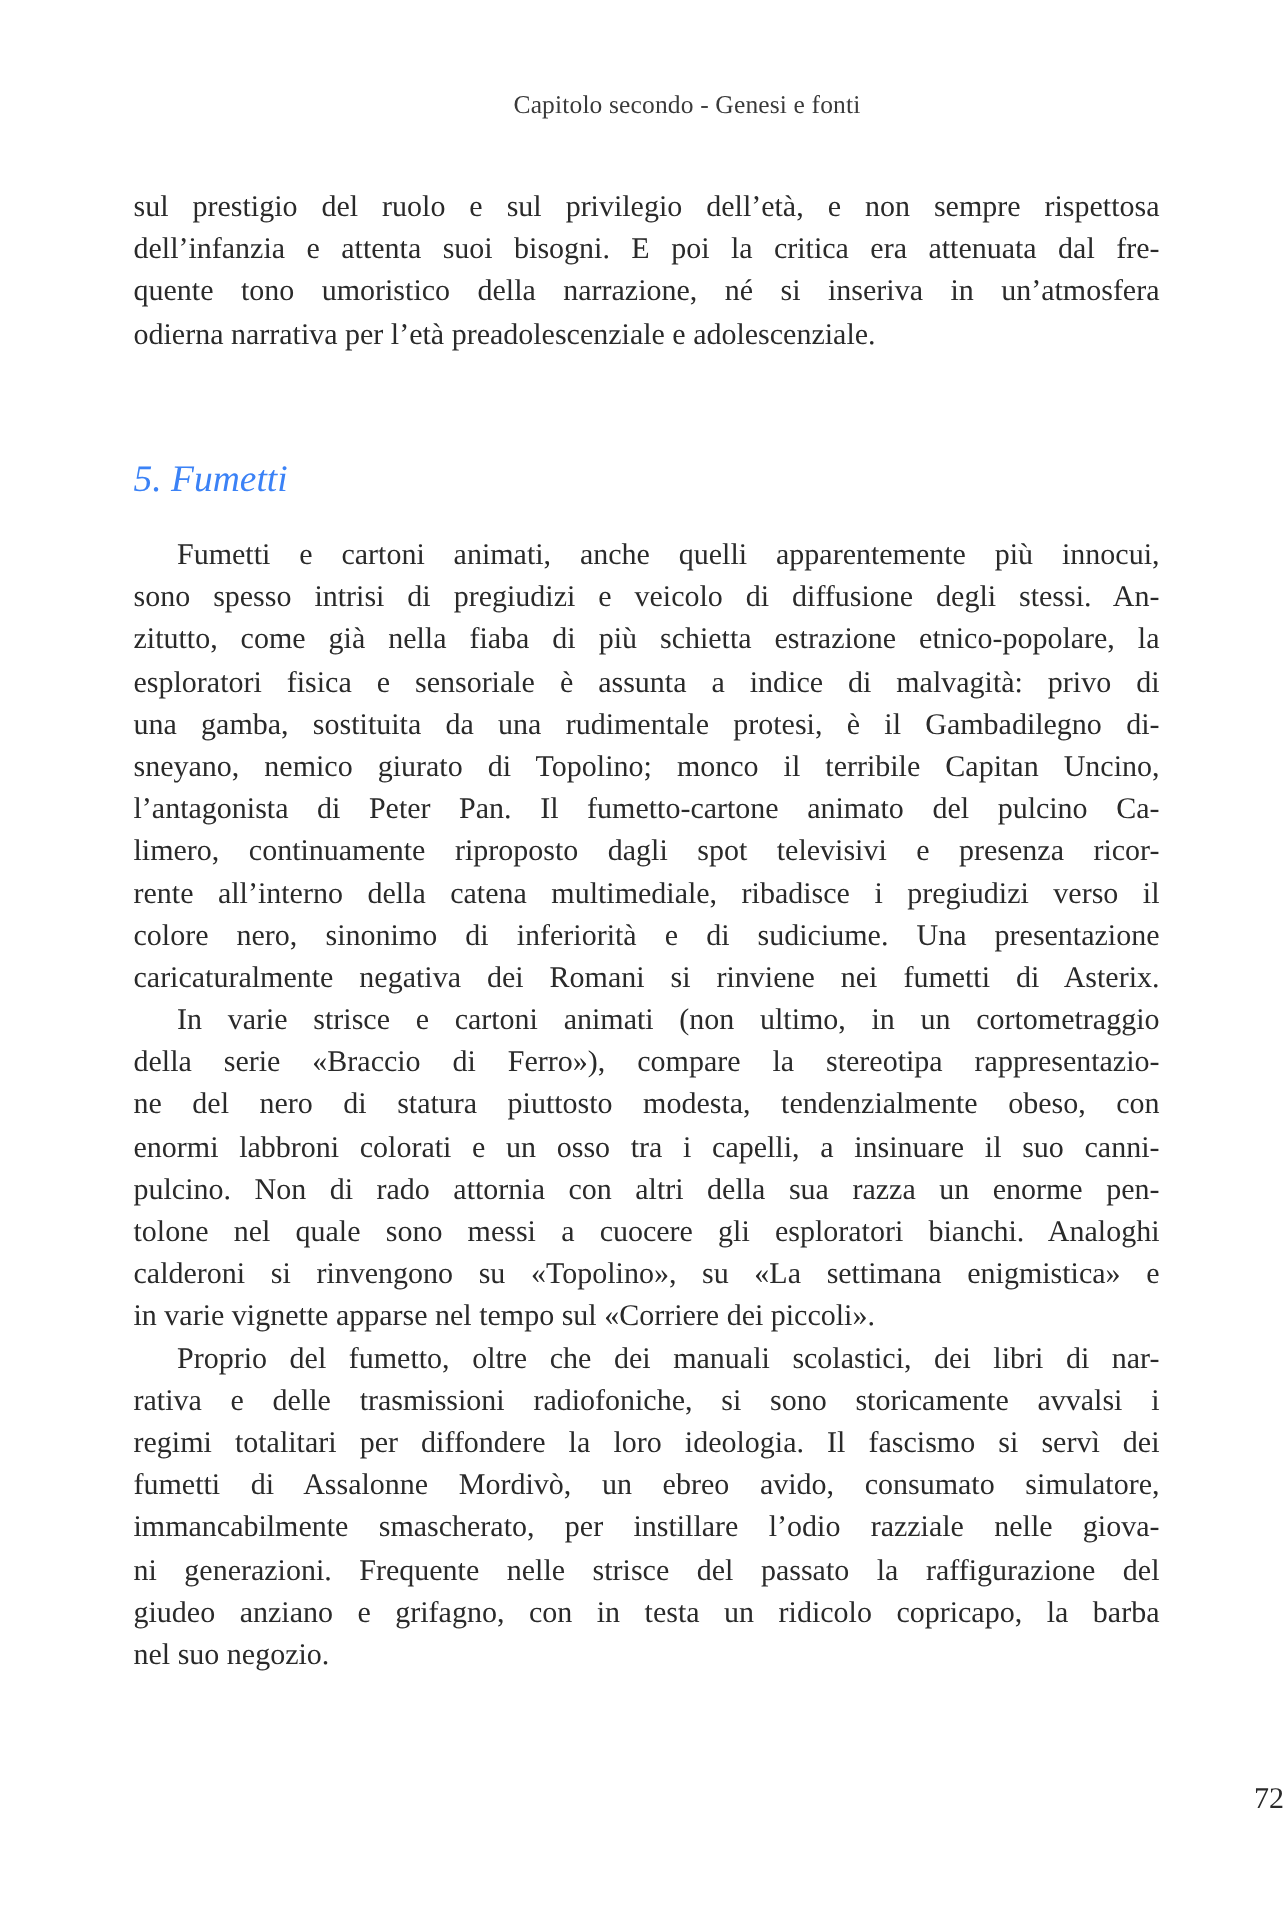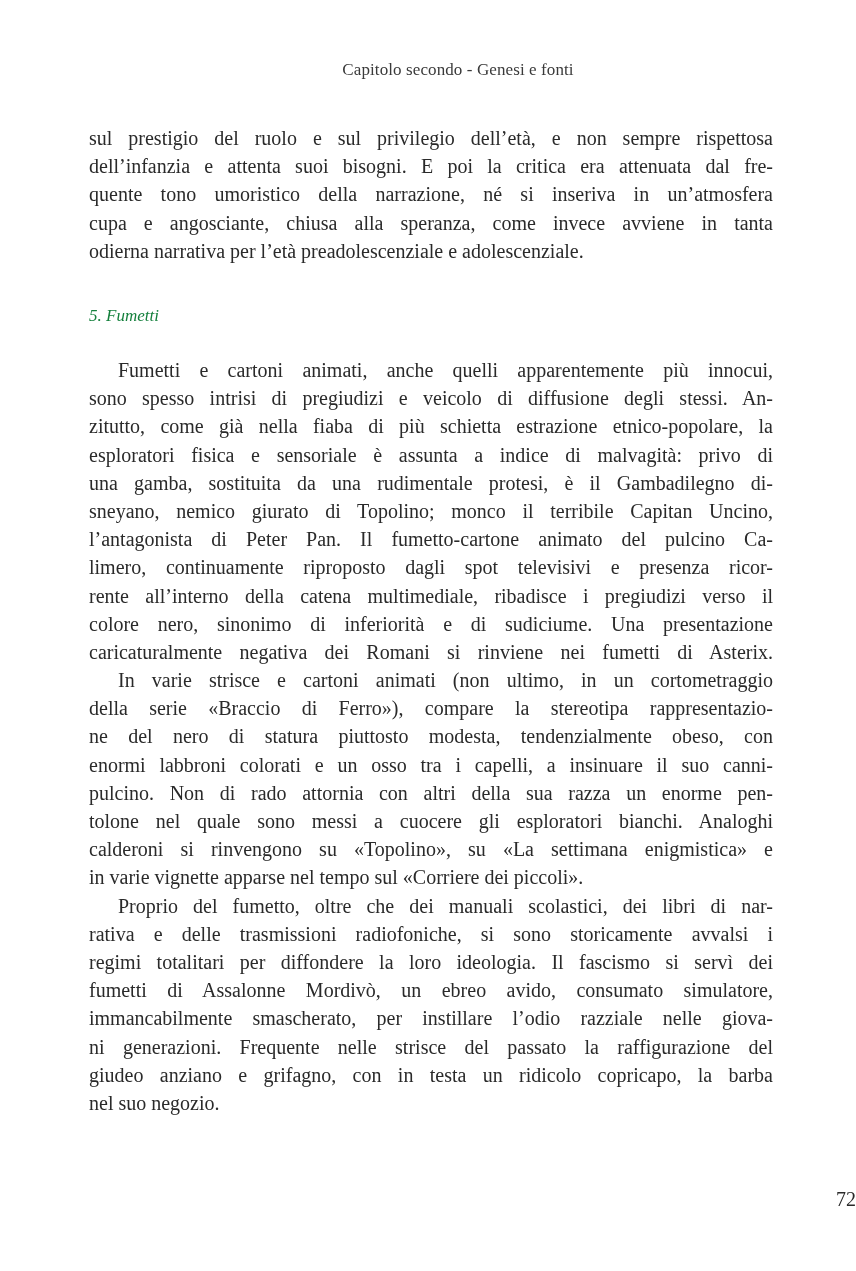--- a/index.html
+++ b/index.html
@@ -45,23 +45,23 @@
       text-align-last: left;
     }
     .line.indent {
       text-indent: 29px;
     }
     .block-1 { top: 124px; }
     .section-heading {
       position: absolute;
       left: 89px;
       top: 306px;
-      font-size: 17px;
+      font-size: 25px;
       font-style: italic;
-      color: #15803d;
+      color: #3b82f6;
     }
     .block-2 { top: 328px; }
     .para { display: block; }
     .page-number {
       position: absolute;
       top: 1188px;
       left: 0;
       width: 856px;
       text-align: right;
       font-size: 20px;
@@ -70,21 +70,20 @@
   </style>
 </head>
 <body>
 
 <div class="running-head">Capitolo secondo - Genesi e fonti</div>
 
 <div class="text-block block-1">
   <span class="line">sul prestigio del ruolo e sul privilegio dell’età, e non sempre rispettosa</span>
   <span class="line">dell’infanzia e attenta suoi bisogni. E poi la critica era attenuata dal fre-</span>
   <span class="line">quente tono umoristico della narrazione, né si inseriva in un’atmosfera</span>
-  <span class="line">cupa e angosciante, chiusa alla speranza, come invece avviene in tanta</span>
   <span class="line last">odierna narrativa per l’età preadolescenziale e adolescenziale.</span>
 </div>
 
 <div class="section-heading">5. Fumetti</div>
 
 <div class="text-block block-2">
   <div style="height: 28px;"></div>
   <div class="para">
     <span class="line indent">Fumetti e cartoni animati, anche quelli apparentemente più innocui,</span>
     <span class="line">sono spesso intrisi di pregiudizi e veicolo di diffusione degli stessi. An-</span>

